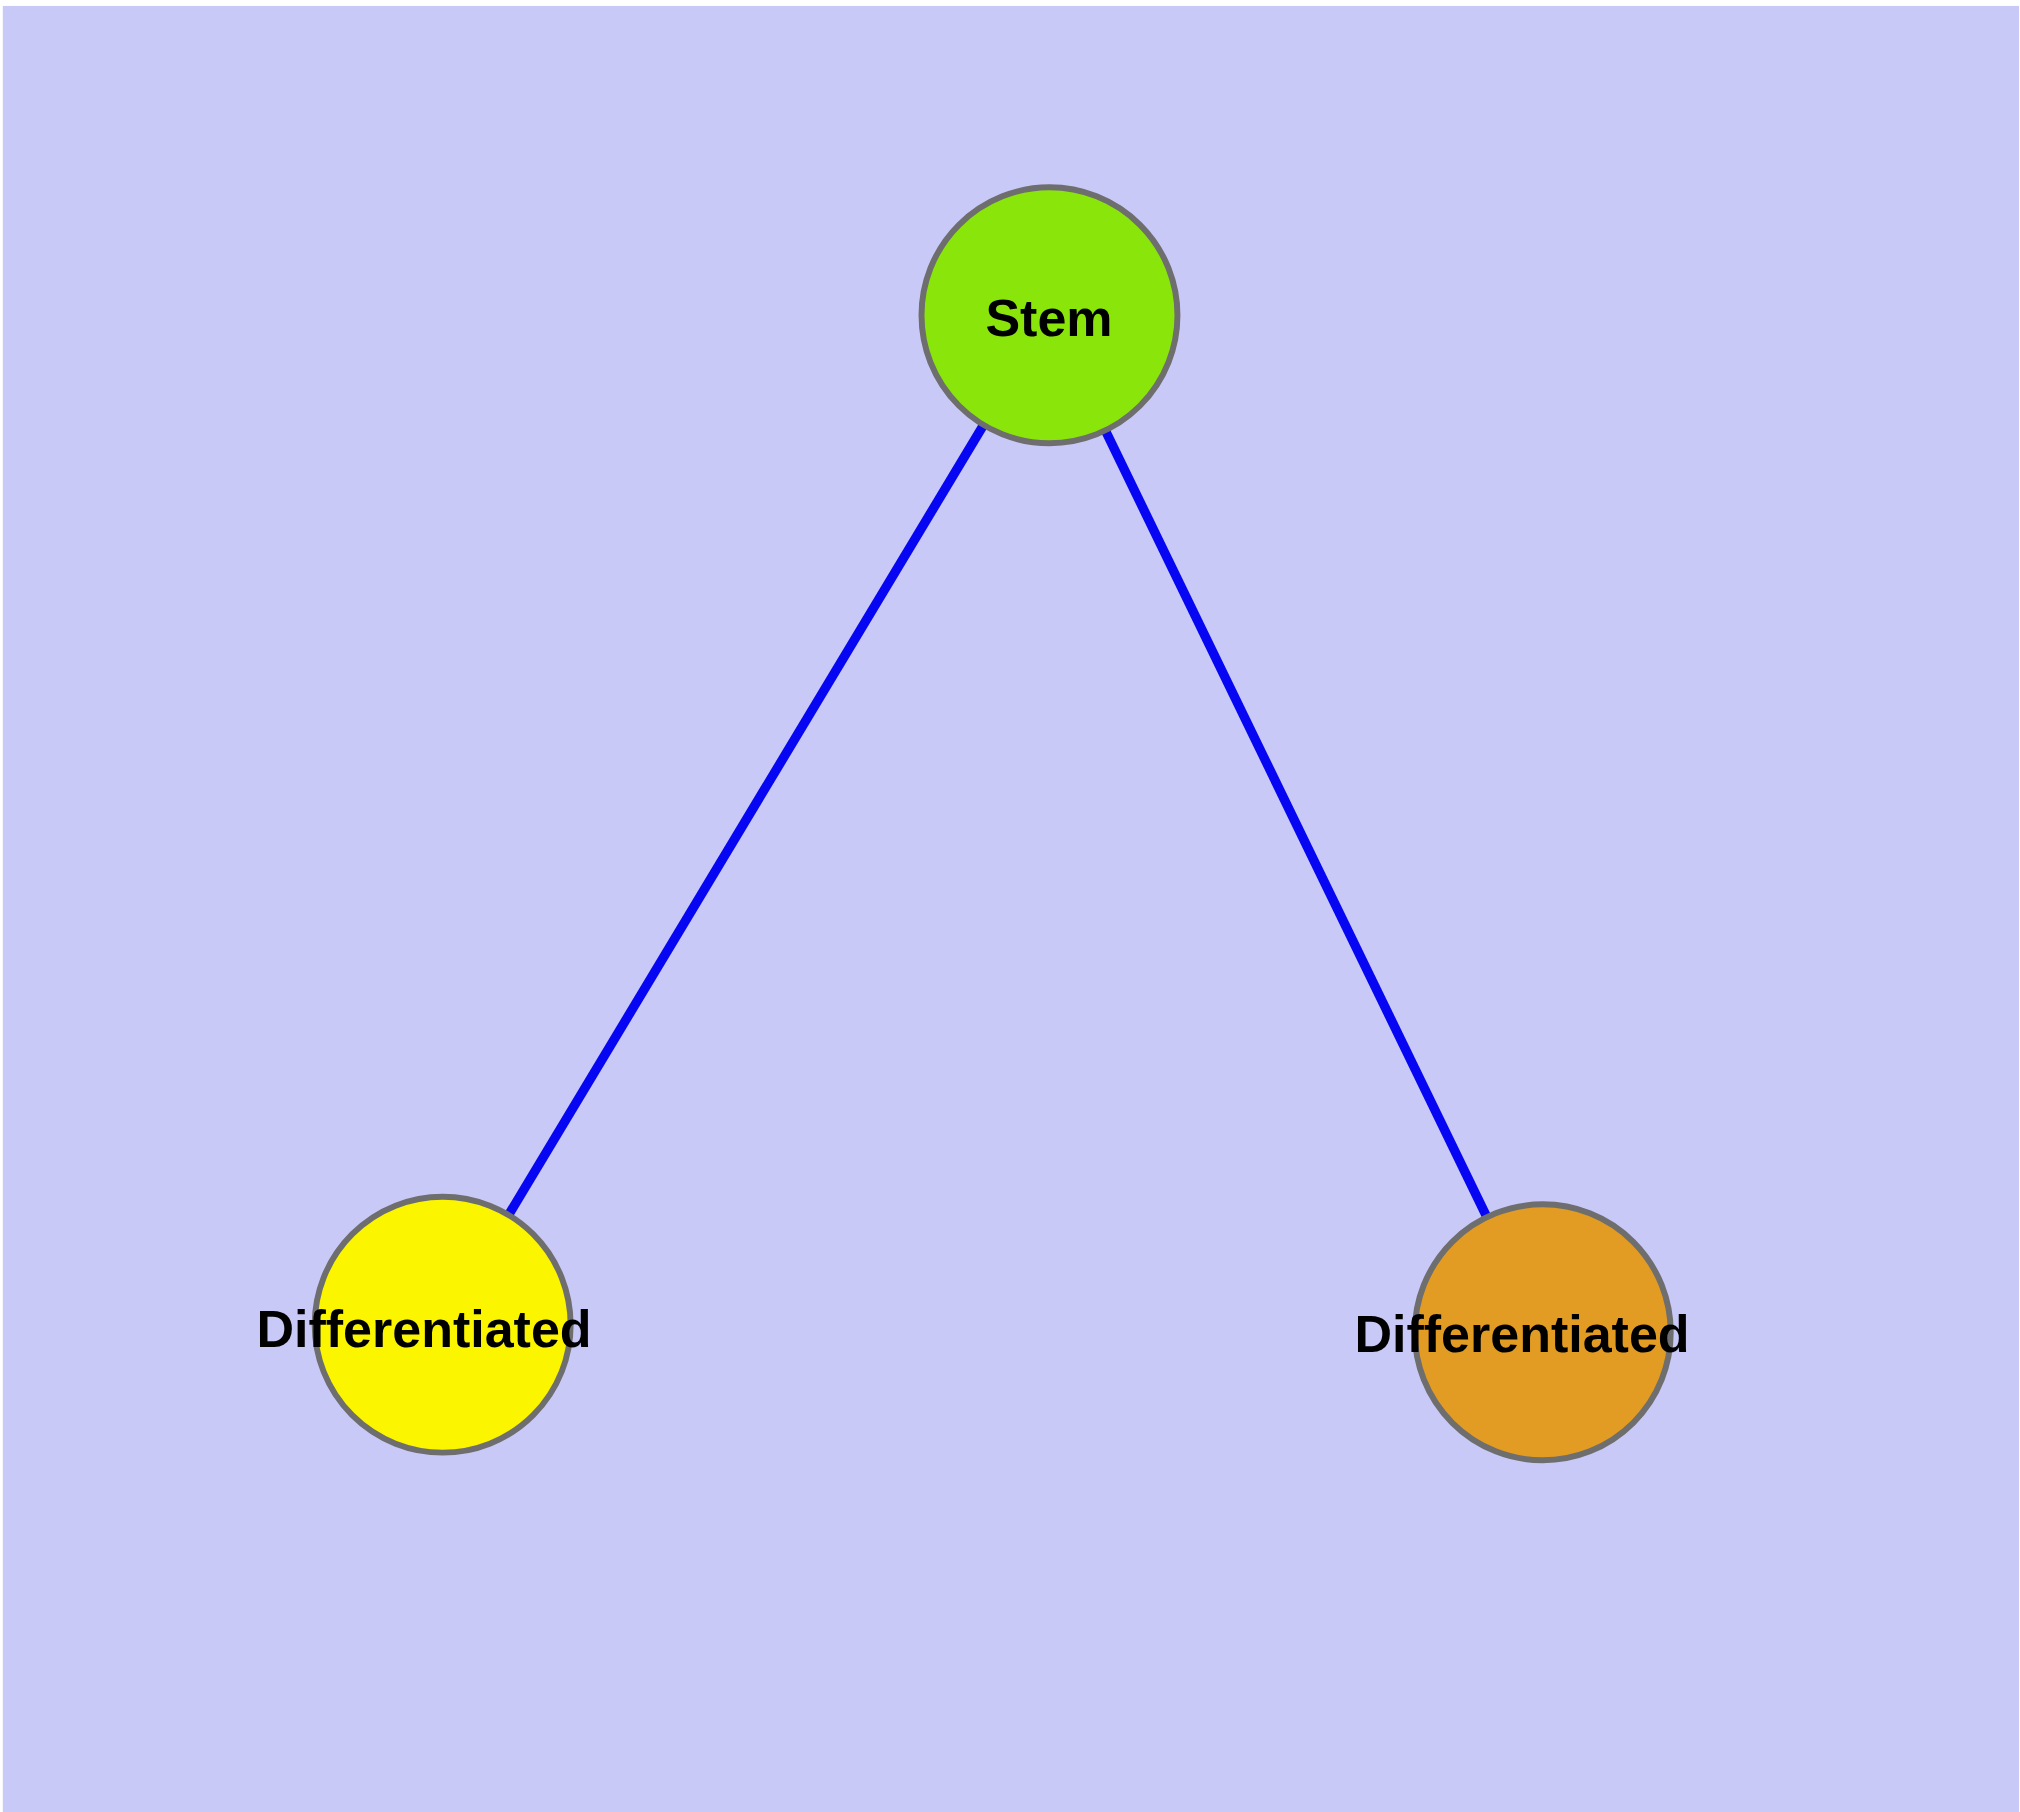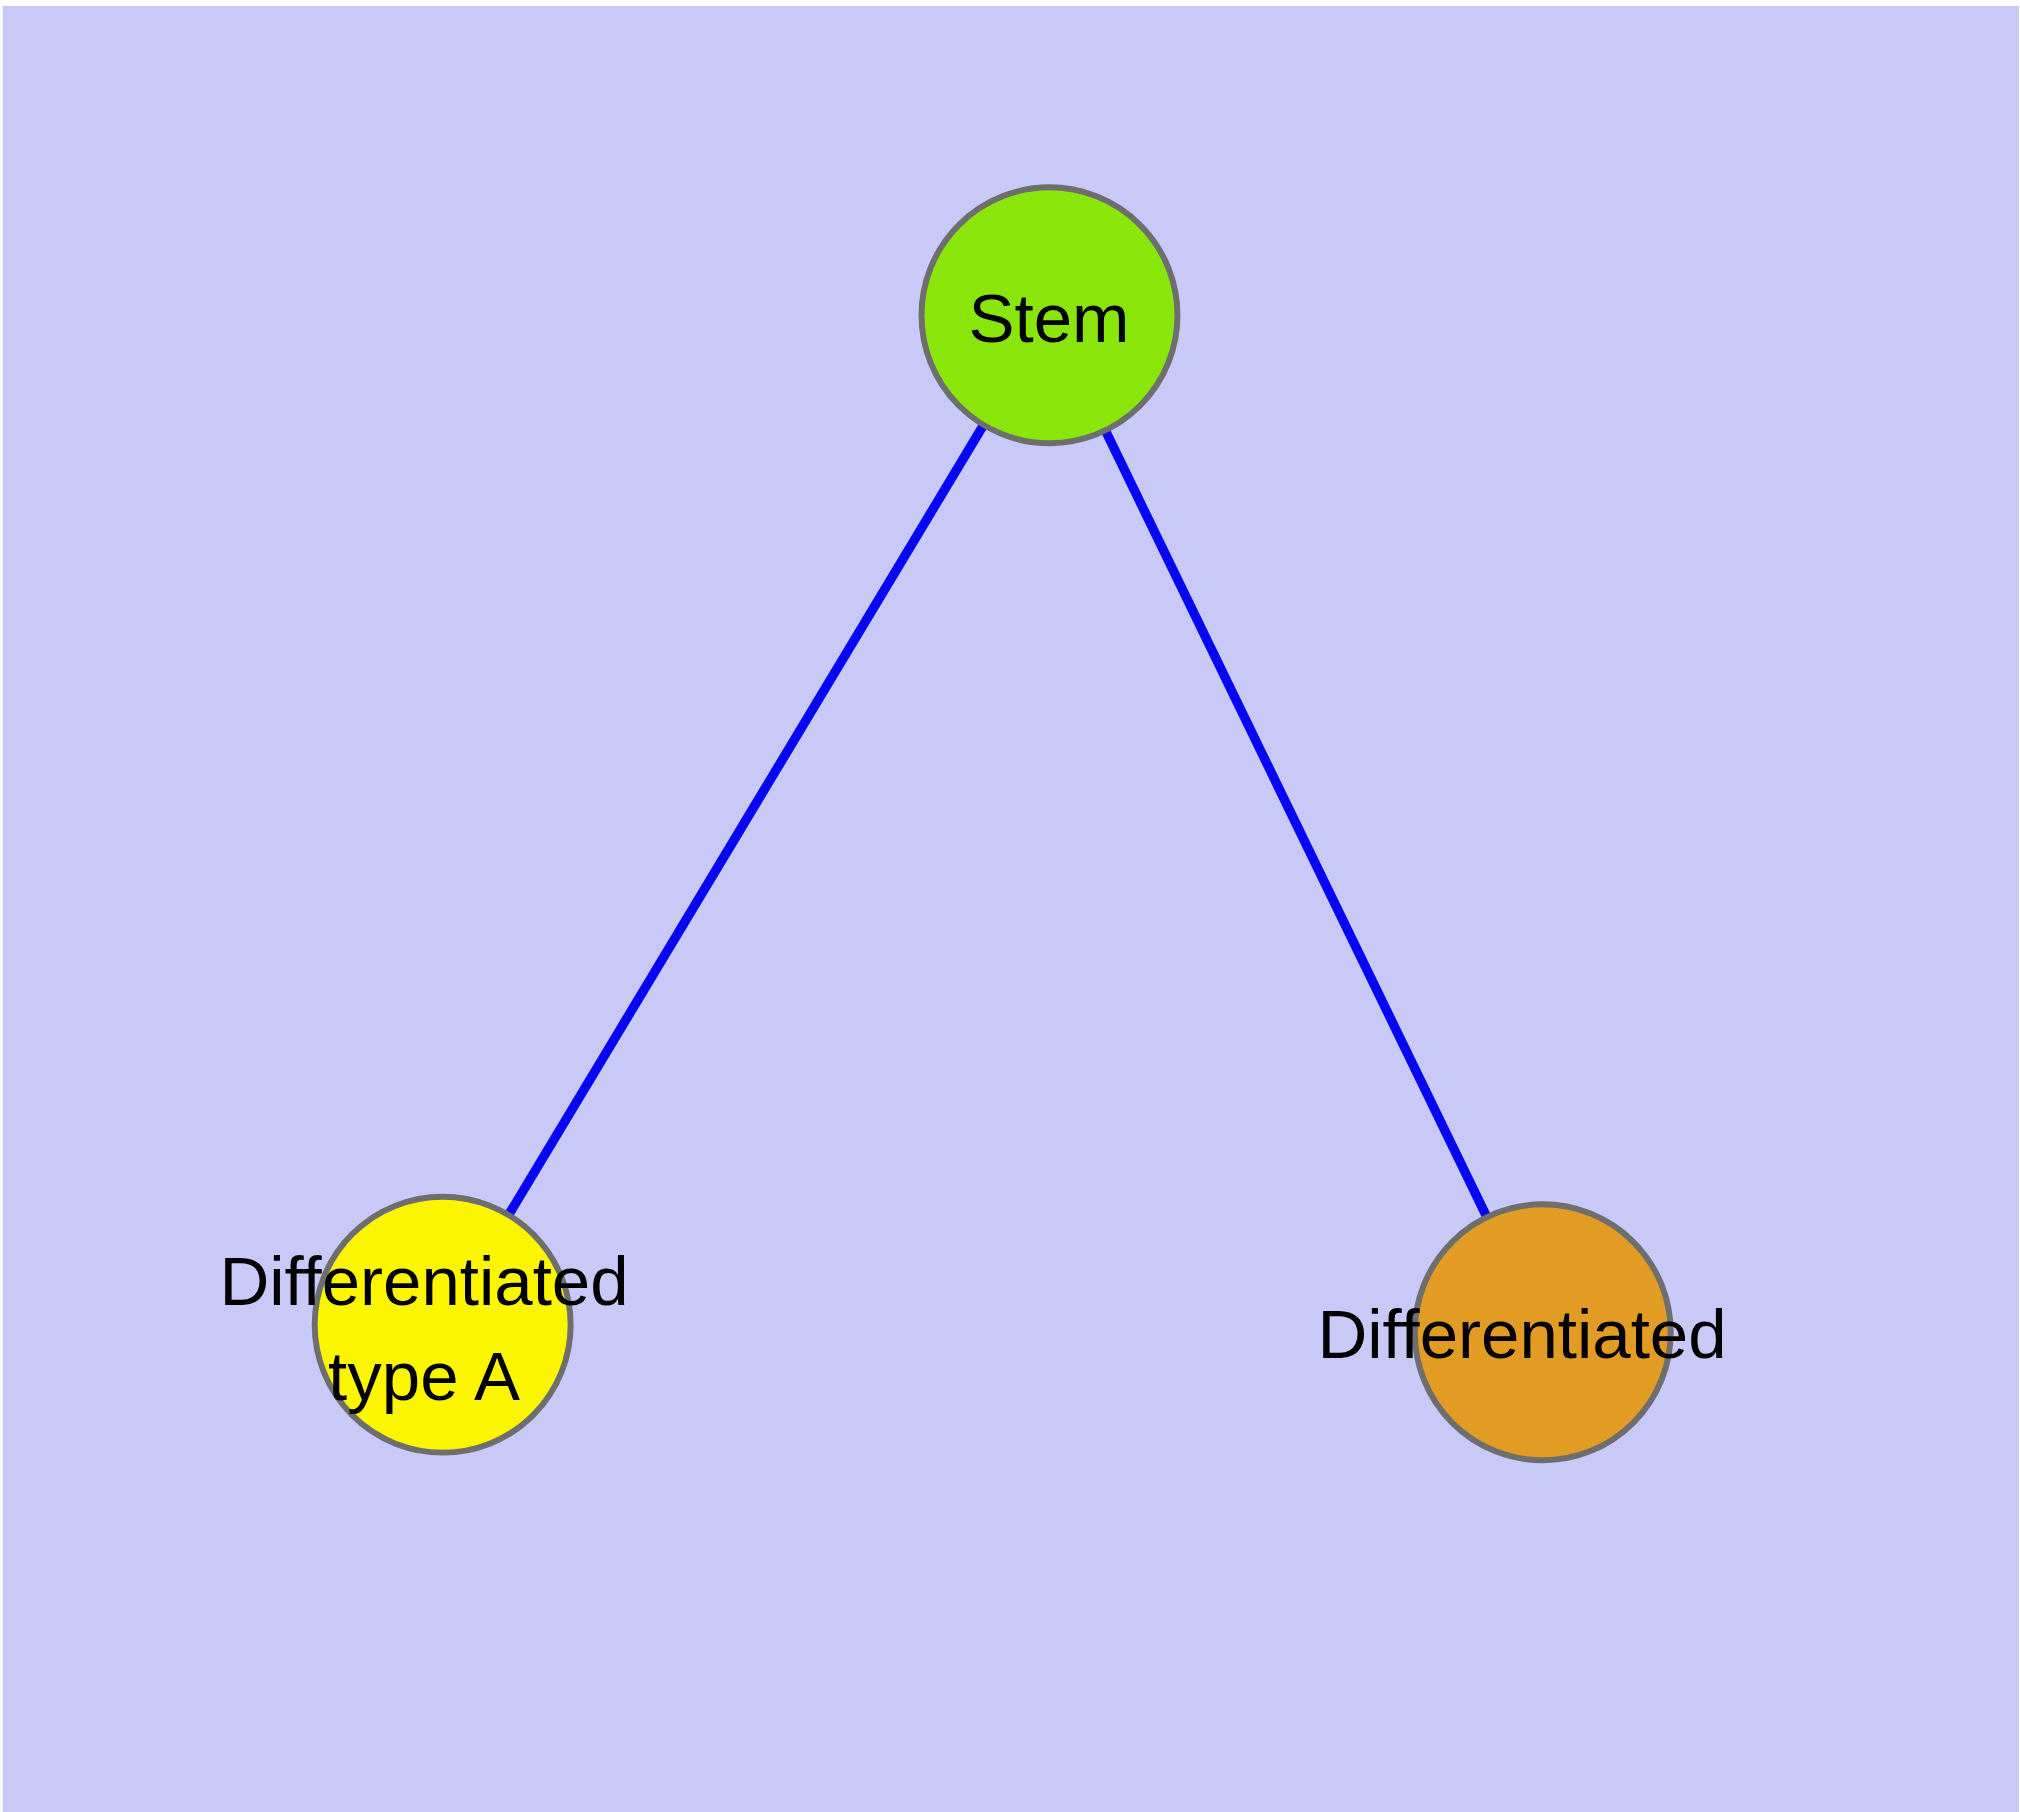--- a/index.html
+++ b/index.html
@@ -15,23 +15,23 @@
     font-family: "Liberation Sans", sans-serif;
   }
   svg.diagram {
     position: absolute;
     left: 0;
     top: 0;
   }
   .node-label {
     position: absolute;
     transform: translate(-50%, -50%);
-    text-align: center;
-    font-weight: normal;
-    font-size: 69px;
+    text-align: right;
+    font-weight: bold;
+    font-size: 52px;
     line-height: 95px;
     color: #000000;
     white-space: nowrap;
     letter-spacing: 0;
   }
   .label-line:empty { display: none; }
   .label-stem { left: 1049px; top: 318px; }
   .label-type-a { left: 424px;  top: 1329px; }
   .label-type-b { left: 1522px; top: 1334px; }
 </style>
@@ -53,19 +53,18 @@
   <circle stroke-width="7" fill="#e29b23" stroke="#6e6e6e" cx="1820" cy="1572" r="151"></circle>
 </svg>
 
 <div class="node-label label-stem">
   <div class="label-line">Stem</div>
 
 </div>
 
 <div class="node-label label-type-a">
   <div class="label-line">Differentiated</div>
-  <div class="label-line">type A</div>
 </div>
 
 <div class="node-label label-type-b">
   <div class="label-line">Differentiated</div>
 </div>
 
 
 </body></html>

